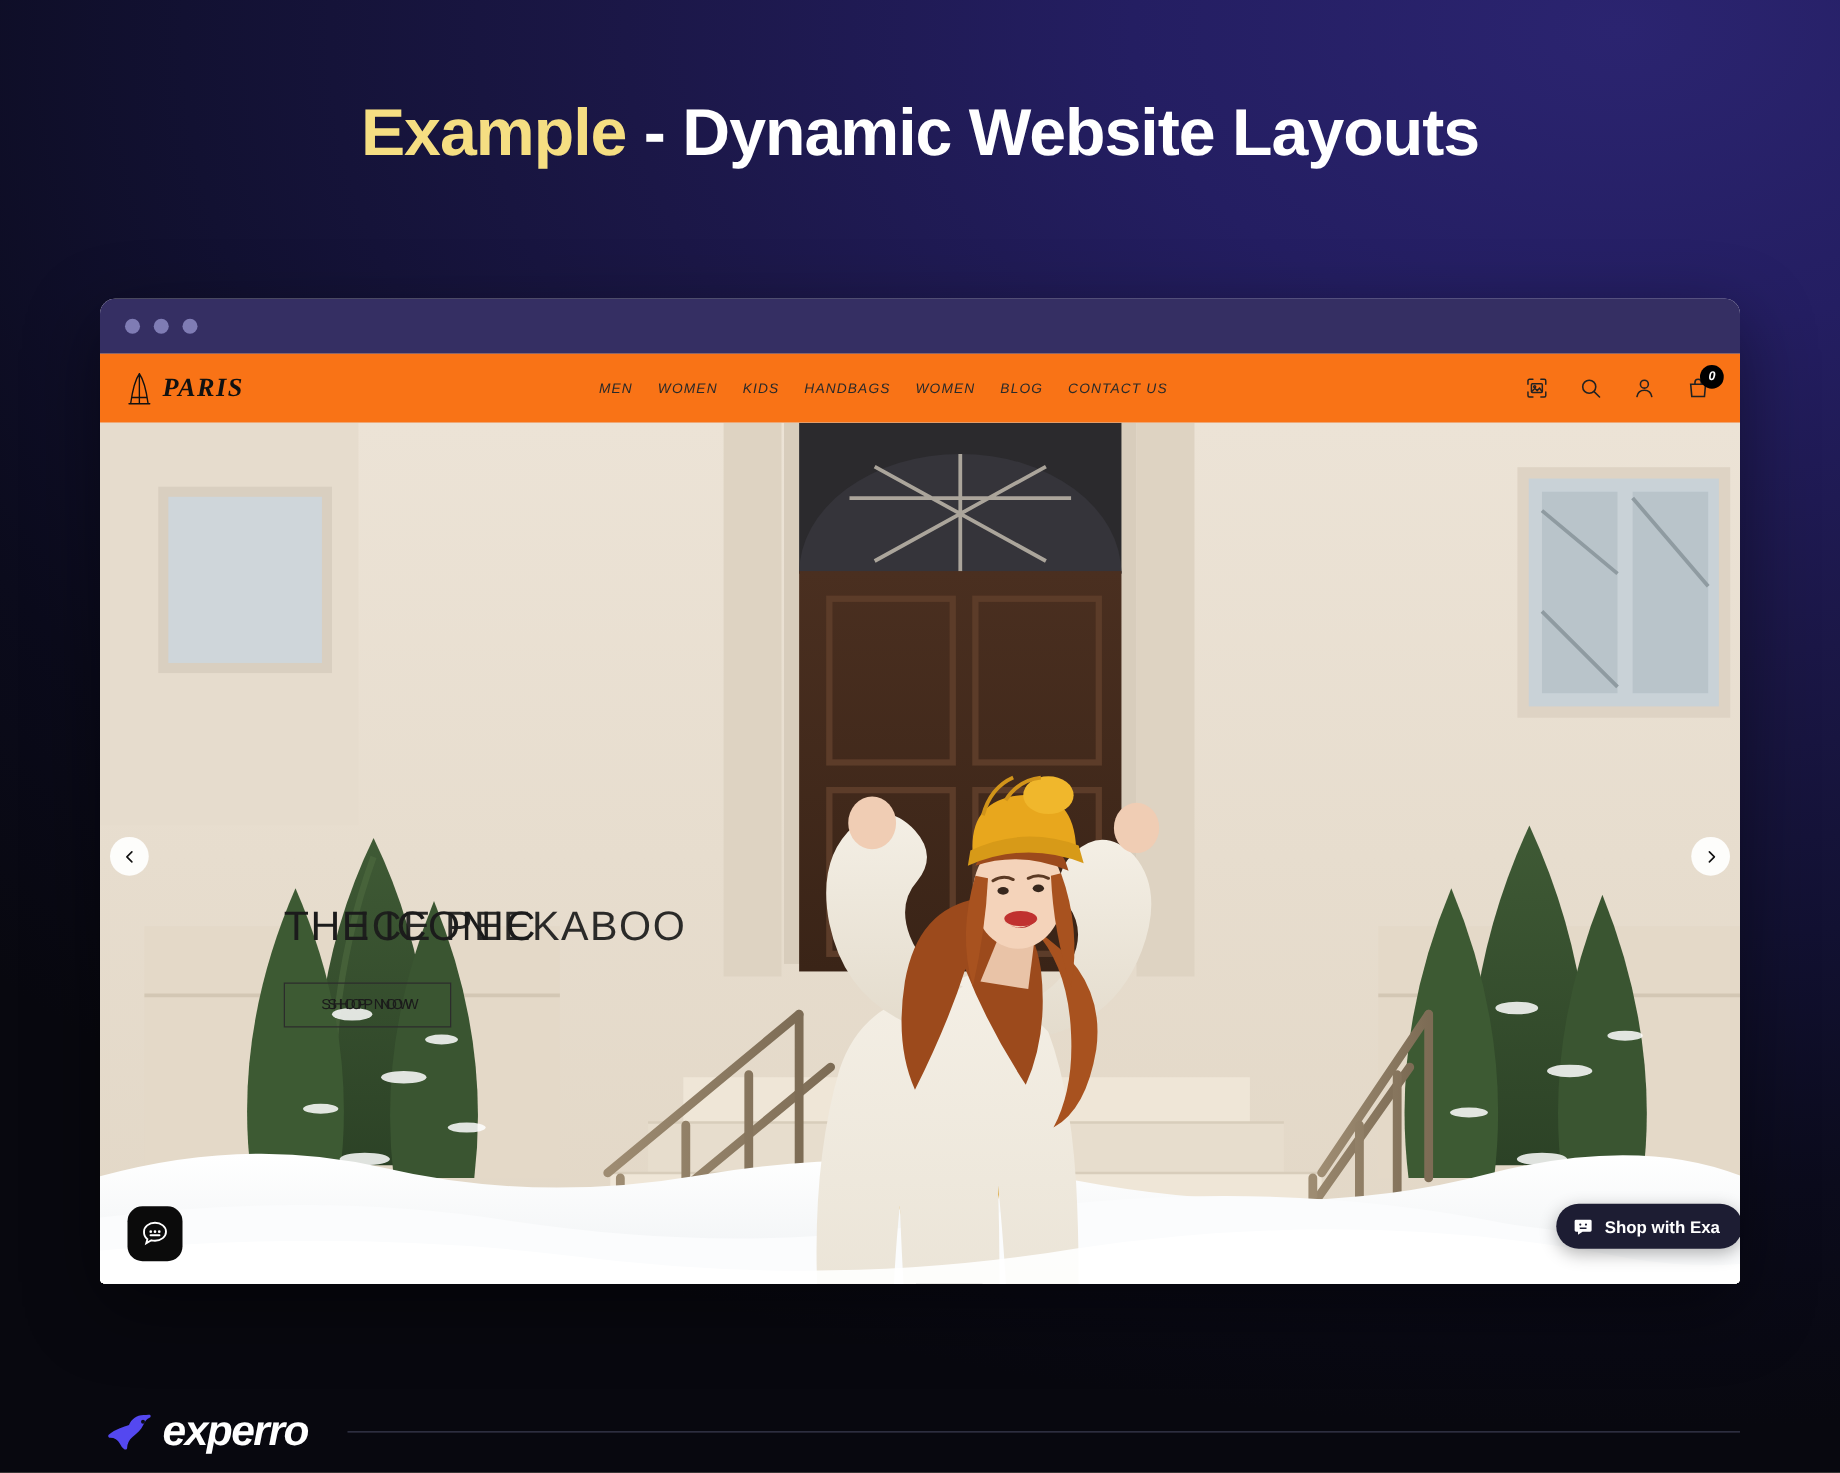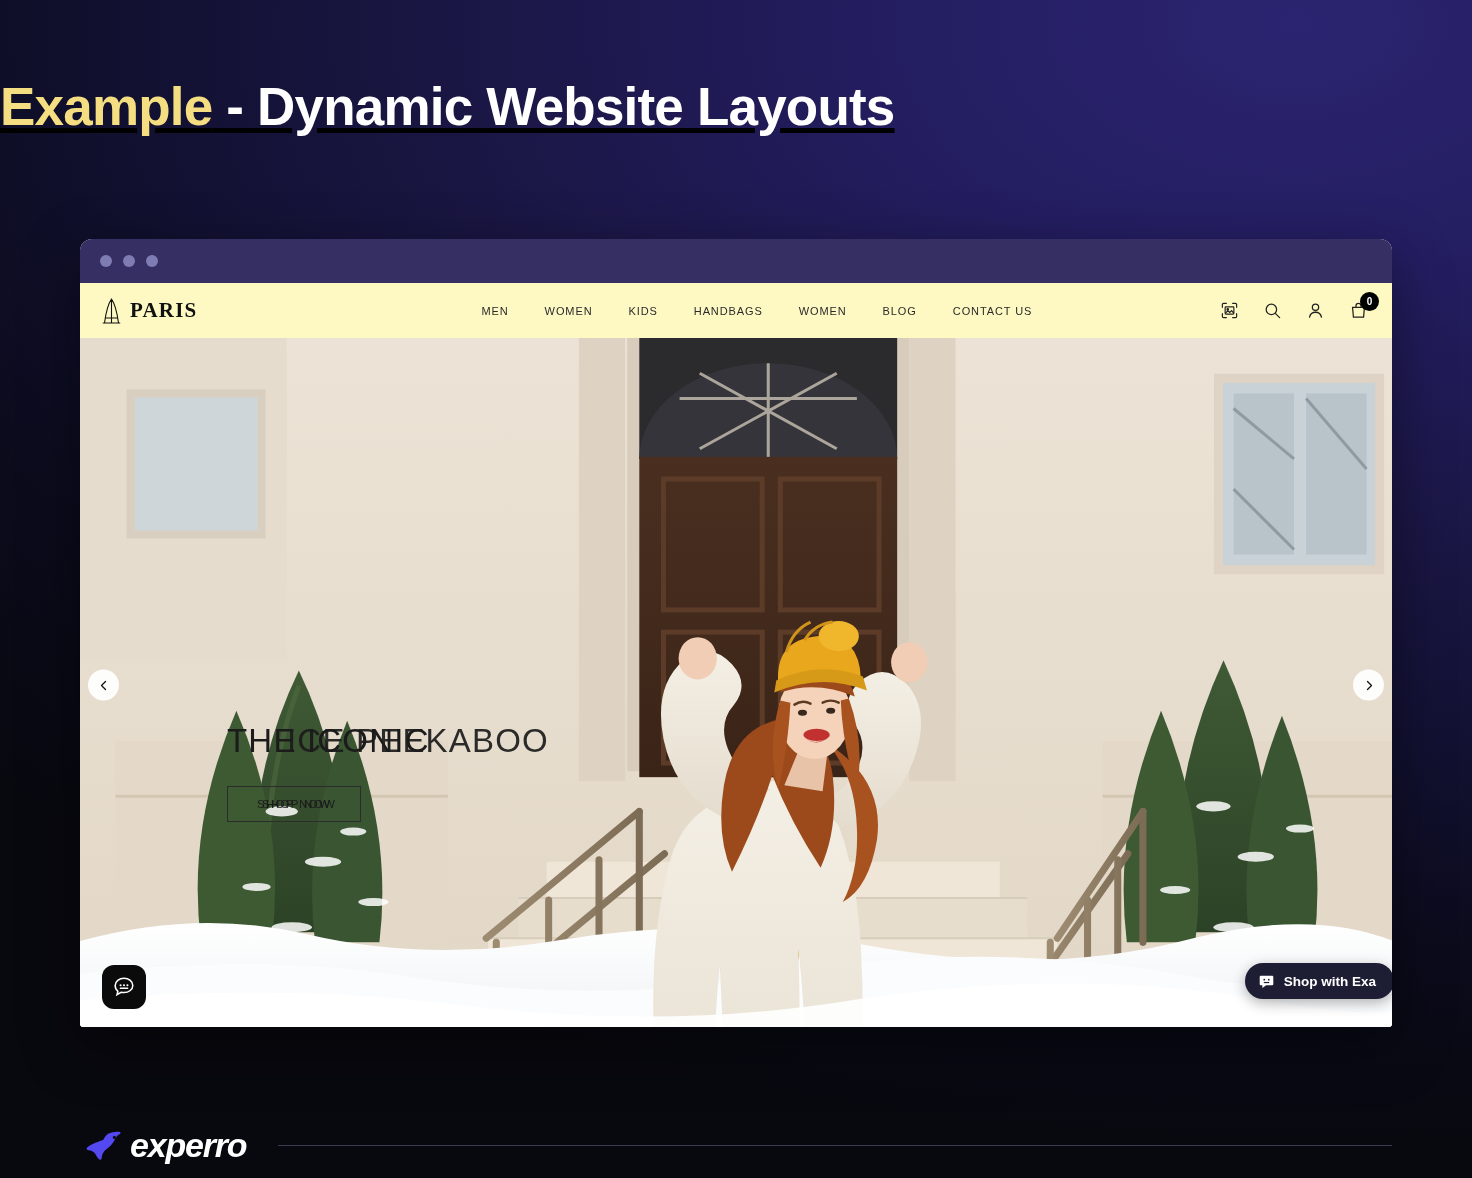--- a/index.html
+++ b/index.html
@@ -11,22 +11,21 @@
   body {
     background:
       radial-gradient(120% 95% at 88% 2%, #2b2470 0%, #241e62 22%, #1b1747 45%, #121132 65%, #0b0b1c 83%, #08080f 100%),
       #08080f;
     position:relative;
   }
 
   
   .title-wrap{
     position:absolute; top:78px; left:0; right:0;
-    text-align:left;
-    text-decoration:underline;
+    text-align:center;
   }
   .title{
     font-size:53px; font-weight:bold; letter-spacing:-0.8px;
     color:#ffffff; line-height:1.1; white-space:nowrap;
   }
   .title .hl{ color:#f5de82; }
 
   
   .browser{
     position:absolute; left:80px; top:239px;
@@ -37,33 +36,33 @@
     box-shadow:0 18px 60px rgba(0,0,0,.45);
   }
   .chrome{
     height:44px; background:#352f63;
     display:flex; align-items:center; padding-left:20px; gap:11px;
   }
   .dot{ width:12px; height:12px; border-radius:50%; background:#7f7cb4; }
 
   
   .site-header{
-    height:55px; background:#fef9c3;
+    height:55px; background:#f97316;
     display:flex; 
     padding:0 24px 0 22px;
-    position:relative; z-index:5;
+    position:relative; z-index:5;font-style:italic;
   }
   .logo{ display:flex; align-items:center; gap:9px; }
   .logo-mark{ width:19px; height:26px; display:block; }
   .logo-text{
     font-family:"Liberation Serif", serif;
     font-size:21px; font-weight:bold; letter-spacing:1.2px; color:#111;
   }
   .nav{
-    display:flex; align-items:center; gap:36px;
+    display:flex; align-items:center; gap:20px;
     margin-left:284px;
   }
   .nav-item{
     font-size:11px; letter-spacing:.9px; color:#2a2a2a;
     text-decoration:none; white-space:nowrap;
   }
   .head-icons{
     margin-left:auto; display:flex; align-items:center; gap:24px;
     position:relative;
   }

